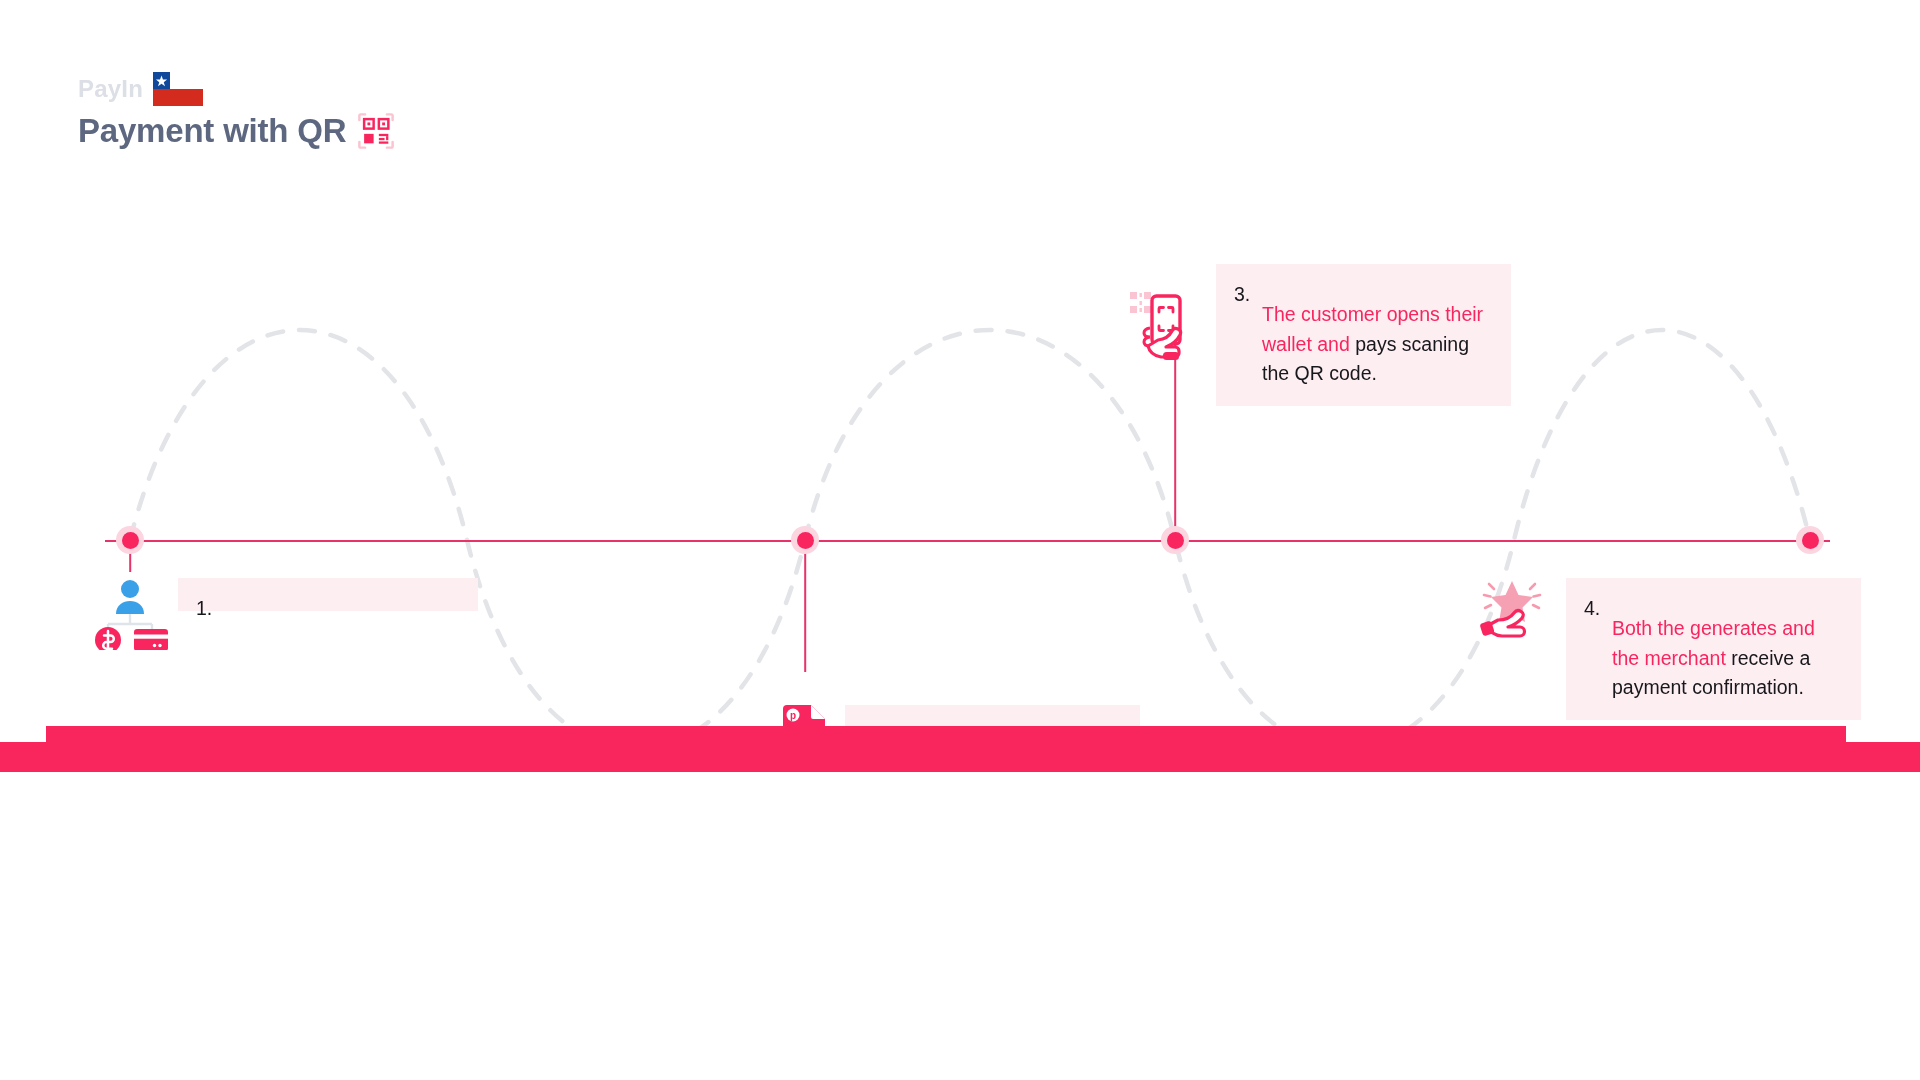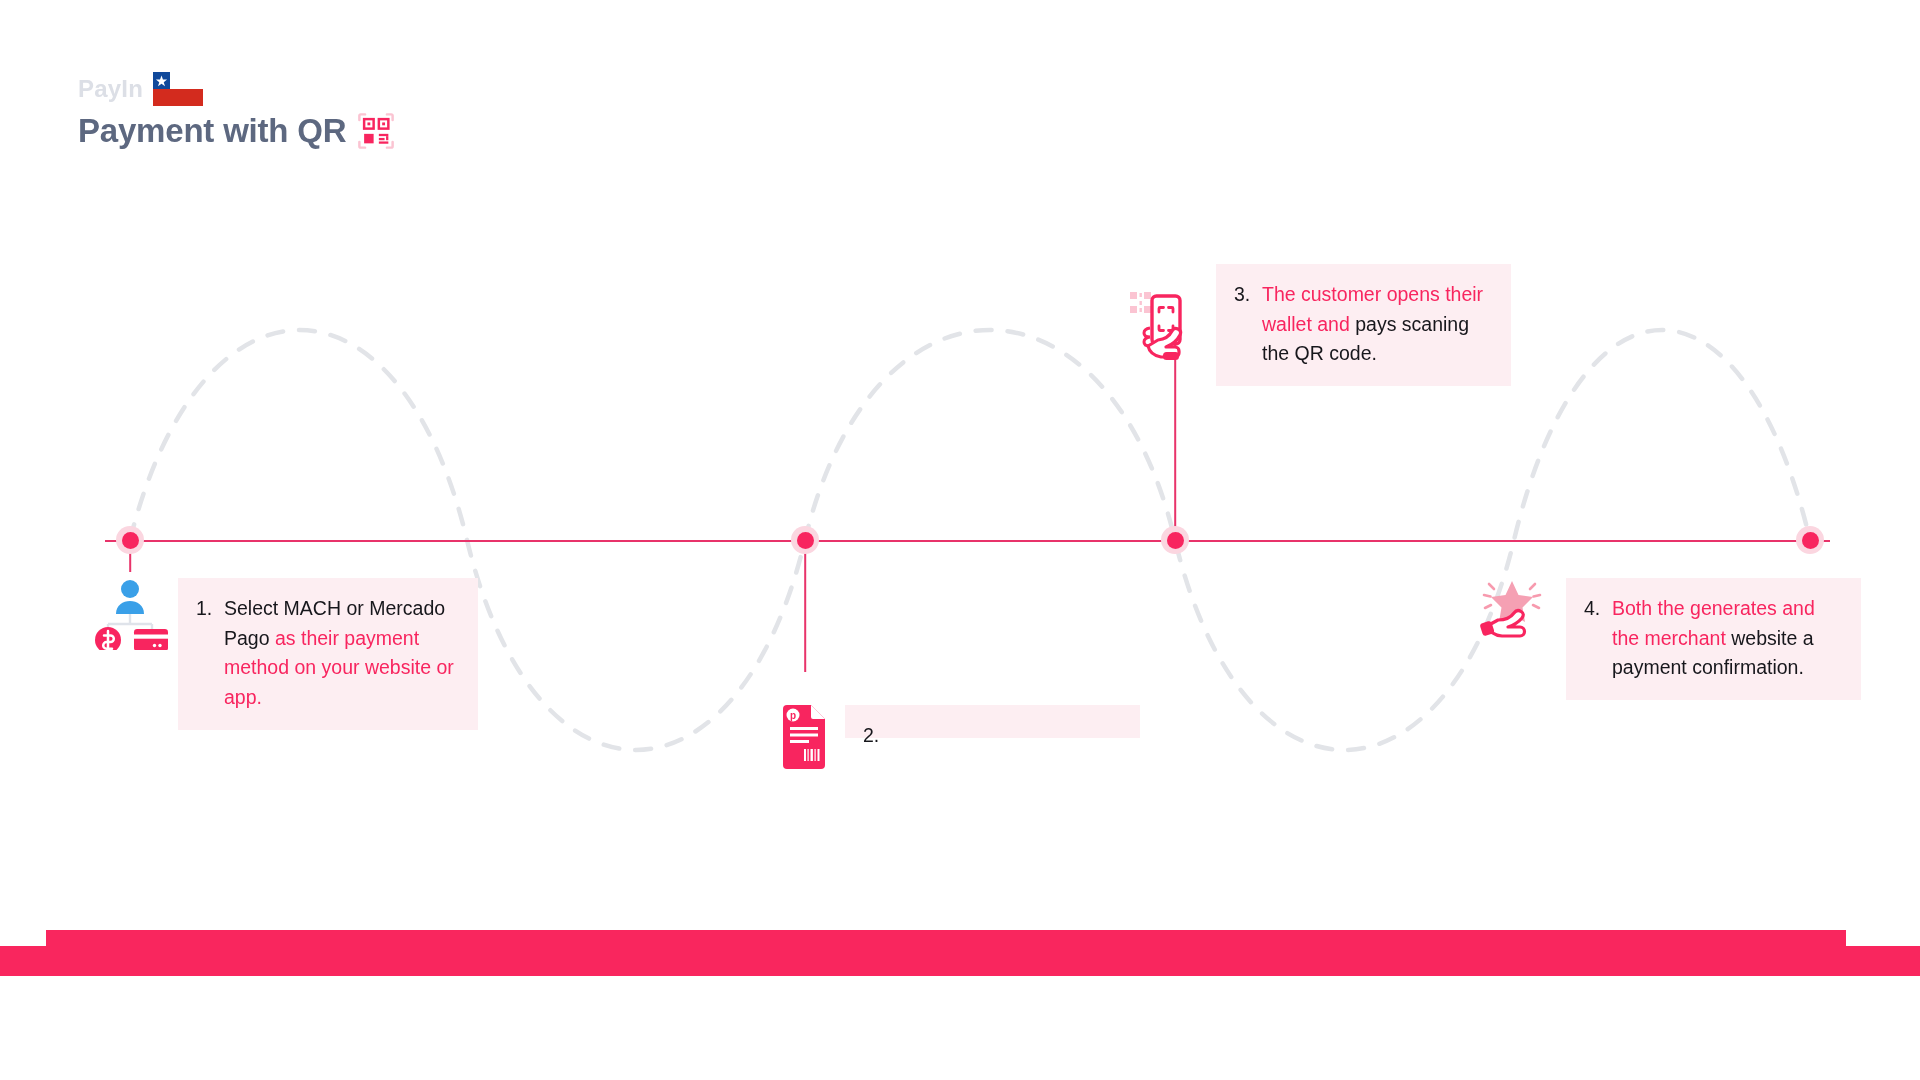--- a/index.html
+++ b/index.html
@@ -8,21 +8,21 @@
     width: 1920px;
     height: 1080px;
     overflow: hidden;
     background: #ffffff;
     font-family: "Liberation Sans", sans-serif;
   }
 
   #stage {
     position: relative;
     width: 1920px;
-    height: 976px;
+    height: 772px;
     background: #ffffff;
   }
 
   
   #header {
     position: absolute;
     left: 78px;
     top: 72px;
   }
   #eyebrow-row {
@@ -123,20 +123,21 @@
   .callout .num {
     position: absolute;
     left: 18px;
     top: 16px;
     width: 28px;
     text-align: left;
   }
   .callout .body {
     display: block;
     padding-left: 28px;
+    margin-top: 20px;
   }
   .pink { color: #f8255f; }
   .dark { color: #17171c; }
 
   
   .step-icon {
     position: absolute;
   }
 
   
@@ -220,21 +221,20 @@
     <circle cx="18" cy="62" r="13" fill="#f8255f"></circle>
     <path d="M18 53 v18 M14 57.5 h6.5 a3.3 3.3 0 0 1 0 6.6 h-4 a3.3 3.3 0 0 0 0 6.6 H22" stroke="#ffffff" stroke-width="2.5" fill="none" stroke-linecap="round"></path>
     <rect x="44" y="51" width="34" height="22" rx="3.2" fill="#f8255f"></rect>
     <rect x="44" y="56.5" width="34" height="4.2" fill="#ffffff"></rect>
     <circle cx="70" cy="67.5" r="1.7" fill="#ffffff"></circle>
     <circle cx="64.5" cy="67.5" r="1.7" fill="#ffffff"></circle>
   </svg>
 
   <div class="callout" style="left:178px; top:578px; width:300px;">
     <span class="num">1.</span>
-    <span class="body"><span class="dark">Select MACH or Mercado Pago </span><span class="pink">as their payment method on your website or app.</span></span>
   </div>
 
   <svg class="step-icon" style="left:780px; top:705px; width:48px; height:64px;" viewBox="0 0 48 64">
     <path d="M3 4 a4 4 0 0 1 4-4 H31 L45 14 V60 a4 4 0 0 1 -4 4 H7 a4 4 0 0 1 -4-4 Z" fill="#f8255f"></path>
     <path d="M31 0 L45 14 H33 a2 2 0 0 1 -2-2 Z" fill="#ffffff"></path>
     <circle cx="13" cy="10" r="6.5" fill="#ffffff"></circle>
     <text x="13" y="14" font-family="'Liberation Sans', sans-serif" font-size="10" font-weight="700" fill="#f8255f" text-anchor="middle">p</text>
     <g fill="#ffffff">
       <rect x="10" y="22" width="28" height="3"></rect>
       <rect x="10" y="28.5" width="28" height="3"></rect>
@@ -291,21 +291,21 @@
       <path d="M62 17 L55.5 18.5"></path>
       <path d="M61 30 L55 27"></path>
     </g>
     <path d="M9 48 q4 9 15 10 h18 a4.5 4.5 0 0 0 0 -9 H30
              q9 -3 14 -9 q3 -4 -1 -6.5 q-4 -2.5 -7 1.5 q-5 7 -16 7 Z" fill="#ffffff" stroke="#f8255f" stroke-width="3.2" stroke-linejoin="round"></path>
     <rect x="3" y="44" width="12" height="13" rx="3" fill="#f8255f" transform="rotate(-18 9 50)"></rect>
   </svg>
 
   <div class="callout" style="left:1566px; top:578px; width:295px;">
     <span class="num">4.</span>
-    <span class="body"><span class="pink">Both the generates and the merchant </span><span class="dark">website a payment confirmation.</span></span>
+    <span class="body"><span class="pink">Both the generates and the merchant </span><span class="dark">receive a payment confirmation.</span></span>
   </div>
 
   <svg id="bottom-bar" viewBox="0 0 1920 46" preserveAspectRatio="none">
     <rect x="0" y="16" width="1920" height="30" fill="#f9265e"></rect>
     <rect x="46" y="0" width="1800" height="46" fill="#f9265e"></rect>
   </svg>
 
 </div>
 
 </body></html>

